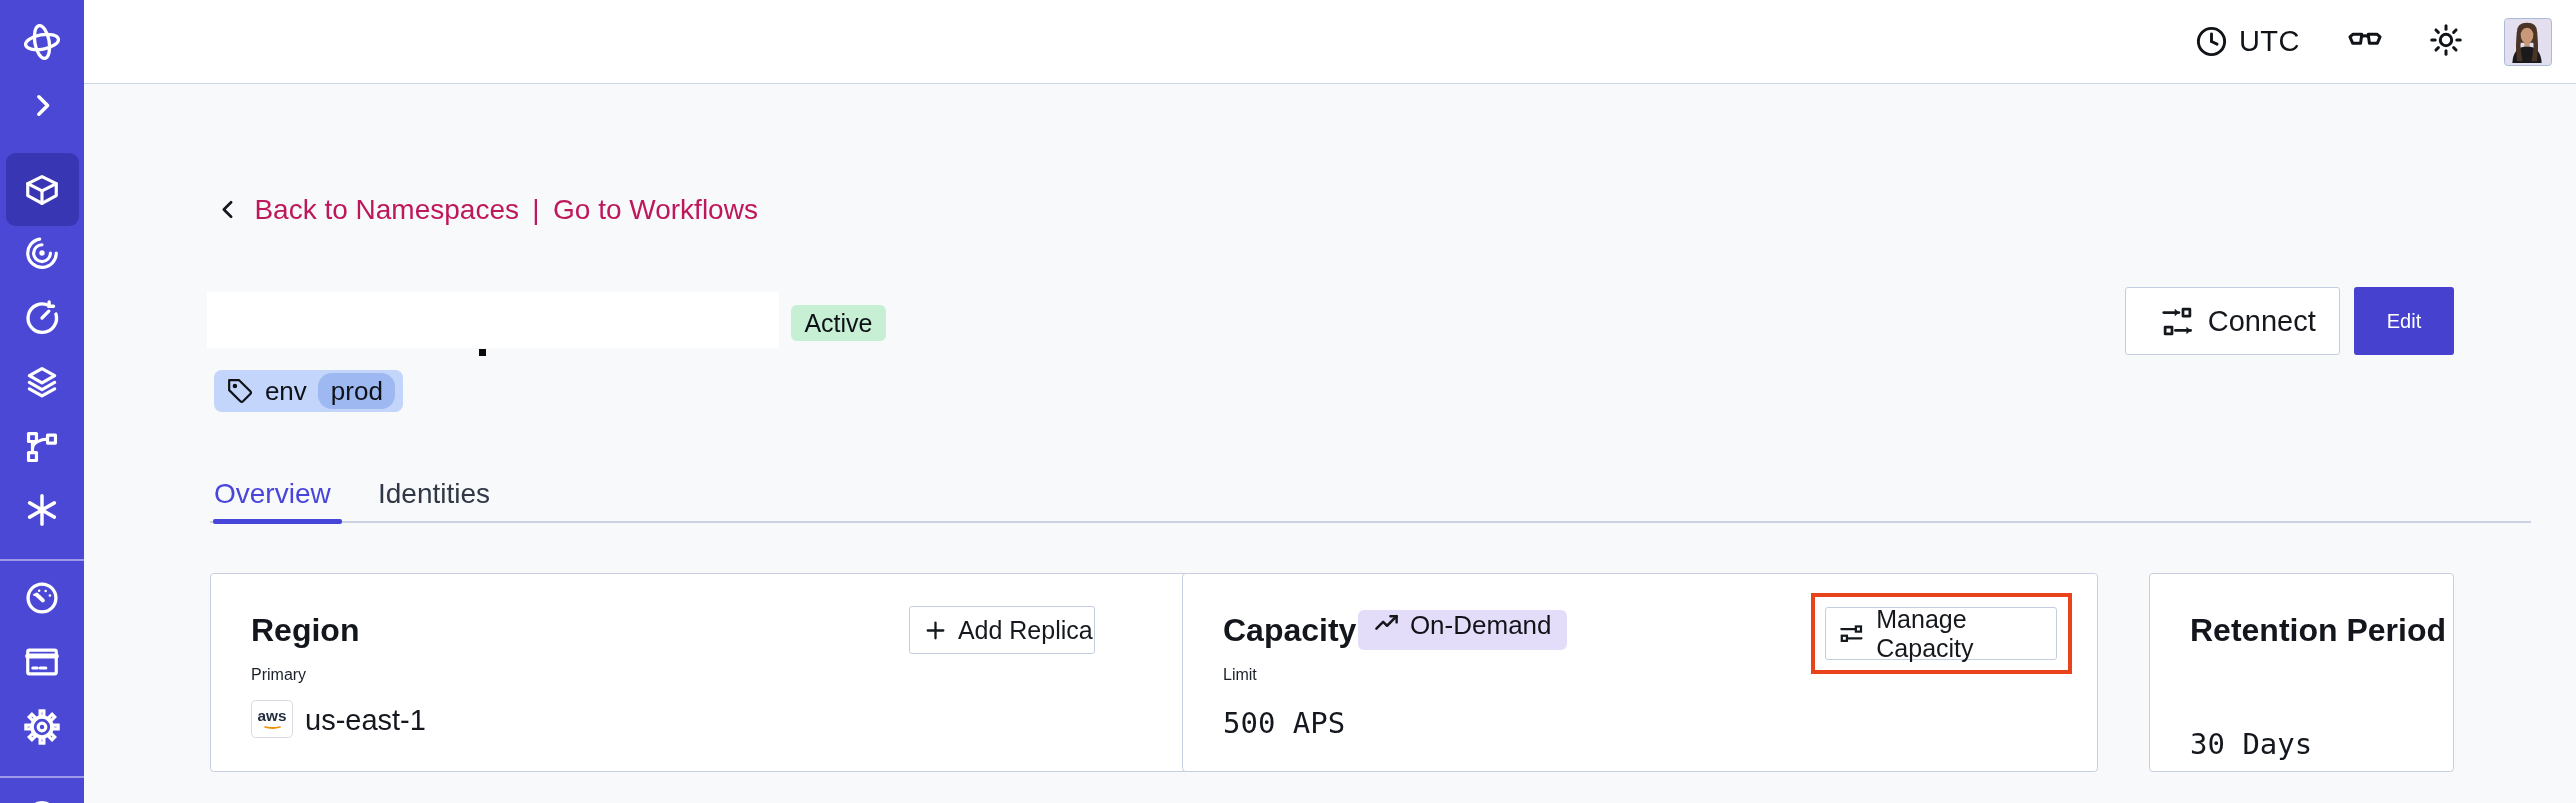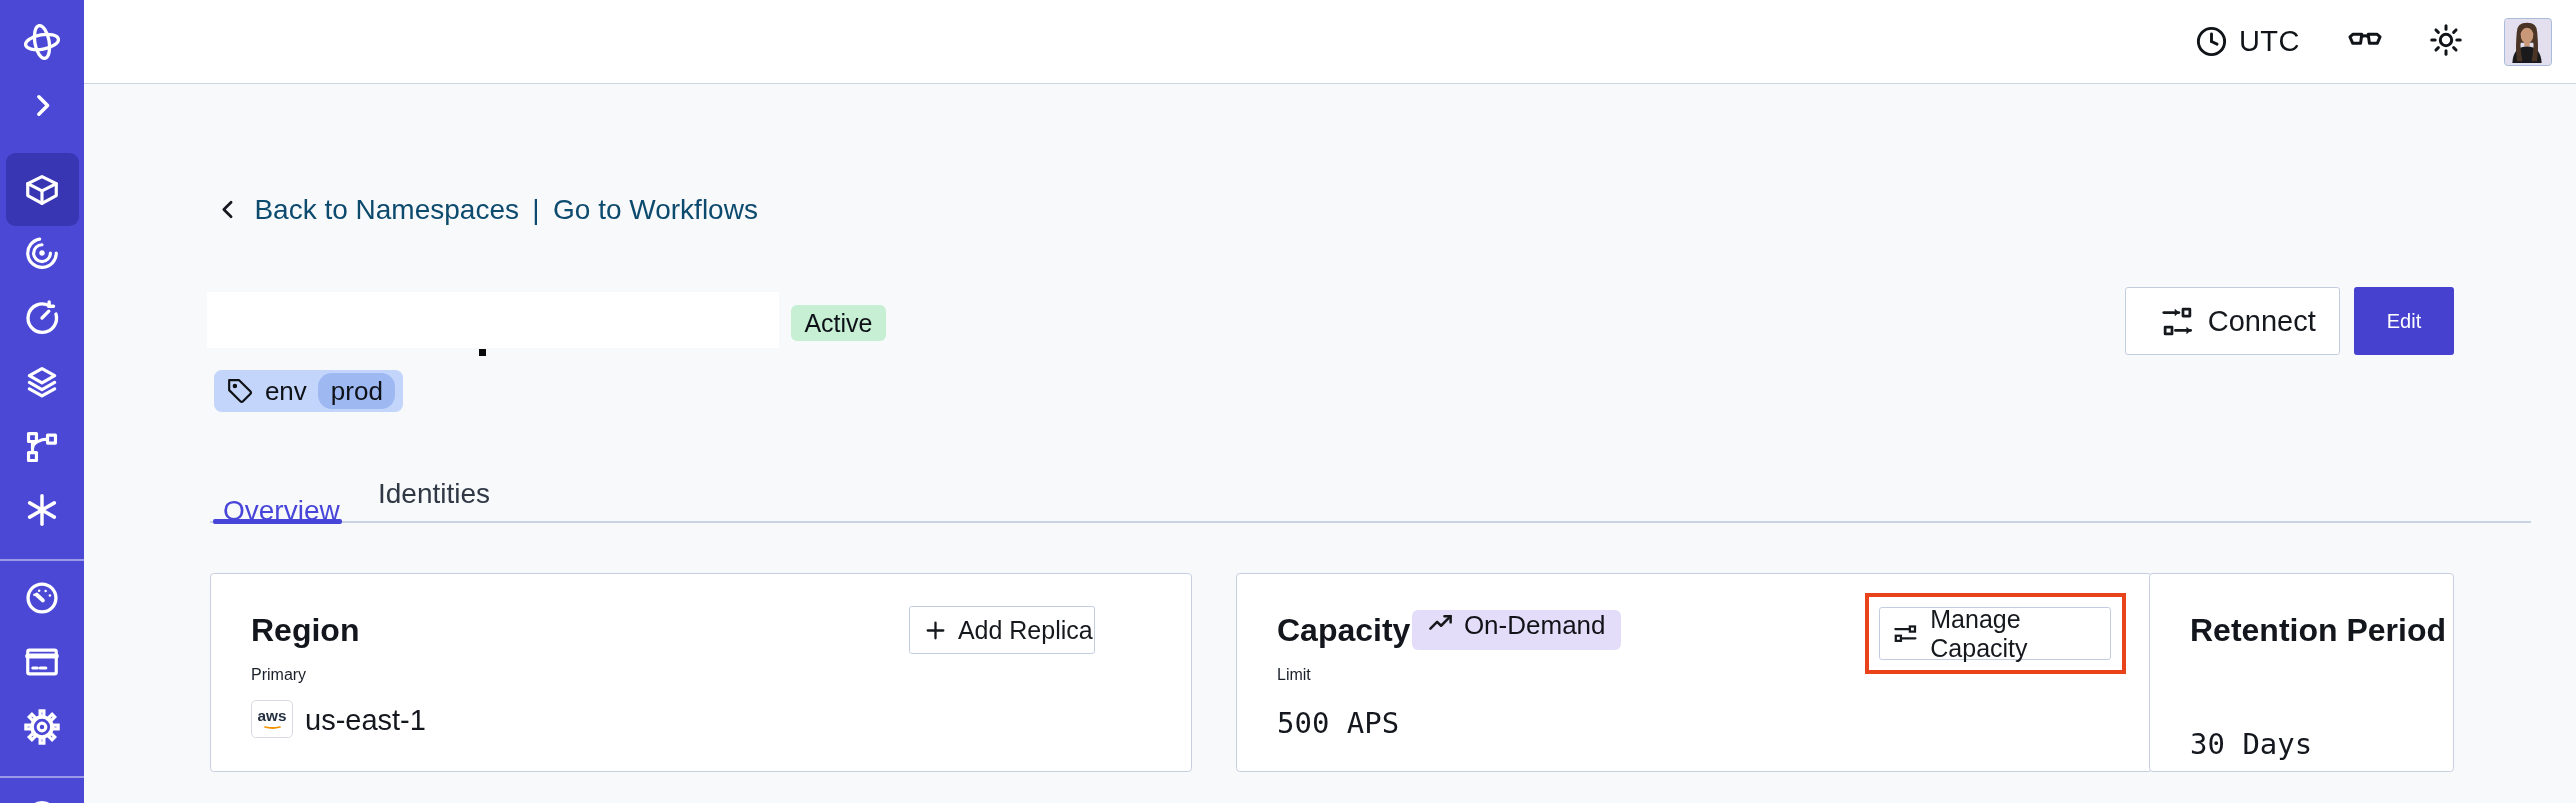--- a/index.html
+++ b/index.html
@@ -21,49 +21,49 @@
   .tz-group { display:flex; align-items:center; gap:9.6px; }
   .tz-label { font-size:29px; color:#101418; letter-spacing:0.5px; }
   .glasses { margin-left:46px; }
   .sun { margin-left:44px; }
   .avatar { margin-left:40px; width:48px; height:48px; border:1.9px solid #A9BBD9; border-radius:3.8px; overflow:hidden; background:#E3DFEF; }
 
   
   .content { position:absolute; left:84px; top:86px; width:2492px; height:717px; }
 
   .back-row { position:absolute; left:132px; top:107px; display:flex; align-items:center; gap:13.4px; cursor:pointer; }
-  .back-row .txt { font-size:28px; font-weight:500; color:#0c4a6e; }
+  .back-row .txt { font-size:28px; font-weight:500; color:#be185d; }
 
   .redact-box { position:absolute; left:123px; top:206px; width:572px; height:56px; background:#FFFFFF; }
   .redact-dot { position:absolute; left:395px; top:263px; width:6.7px; height:6.7px; background:#0A0A0A; }
 
   .status-badge { position:absolute; left:707px; top:219px; height:36px; padding:0 13.4px; background:#C7EFD4;
                   border-radius:5.8px; font-size:25px; line-height:36px; color:#0D1117; }
 
   .btn { display:flex; align-items:center; justify-content:center; gap:13.4px; background:#FFFFFF;
          border:1.9px solid #C2CEE0; border-radius:2.9px; cursor:pointer; font-size:29px; font-weight:500; color:#15181D;padding-left:12px; }
   .connect-btn { position:absolute; left:2041px; top:201px; width:215px; height:68px; }
   .edit-btn { position:absolute; left:2270px; top:201px; width:100px; height:68px; background:#4642CF;
               border:none; border-radius:2.9px; color:#FFFFFF; display:flex; align-items:center; justify-content:center;
               font-size:20px; font-weight:500; cursor:pointer; }
 
   .tag-chip { position:absolute; left:130px; top:284px; height:42px; display:flex; align-items:center; gap:11.5px;
               padding:0 7.7px 0 13.4px; background:#C3D5FB; border-radius:7.7px; }
   .tag-chip .key { font-size:26px; color:#0E1116; }
   .tag-chip .val { background:#9EB8F2; border-radius:14px; padding:2.9px 12.5px; font-size:26px; color:#0E1116; }
 
   .tab { position:absolute; top:391px; font-size:28px; line-height:33px; cursor:pointer; }
-  .tab-overview { left:139px; color:#4845D9; font-weight:500;margin-top:17px; }
+  .tab-overview { left:130px; color:#4845D9; font-weight:500; }
   .tab-identities { left:294px; color:#2F3844; }
   .tab-underline { position:absolute; left:129px; top:433px; width:129px; height:4.8px; background:#4845D9; border-radius:1.9px; z-index:2; }
   .tab-line { position:absolute; left:126px; top:435px; width:2321px; height:1.9px; background:#C9D3E2; }
 
   .card { position:absolute; top:487px; height:199px; background:#FFFFFF; border:1.9px solid #C5CFDF; border-radius:3.8px; }
   .card-region { left:126px; width:982px; }
-  .card-capacity { left:1152px; width:916px; }
+  .card-capacity { left:1098px; width:916px; }
   .card-retention { left:2065px; width:305px; }
   .card-title { position:absolute; left:40px; top:38px; font-size:32px; font-weight:600; color:#13161C; }
   .card-label { position:absolute; left:40px; top:92px; font-size:16px; color:#1A202A; }
   .mono-val { font-family:"DejaVu Sans Mono", monospace; font-size:29px; color:#14181E; }
 
   .add-replica-btn { position:absolute; left:698px; top:32px; width:186px; height:48px; font-size:25px; gap:9.6px; }
 
   .aws-chip { position:absolute; left:40px; top:126px; width:42px; height:38px; background:#FFFFFF;
               border:1.9px solid #D8DCE2; border-radius:4.8px; display:flex; flex-direction:column; align-items:center; justify-content:center; }
   .aws-chip .aws-txt { font-size:15.3px; font-weight:bold; color:#232F3E; line-height:14.4px; }

